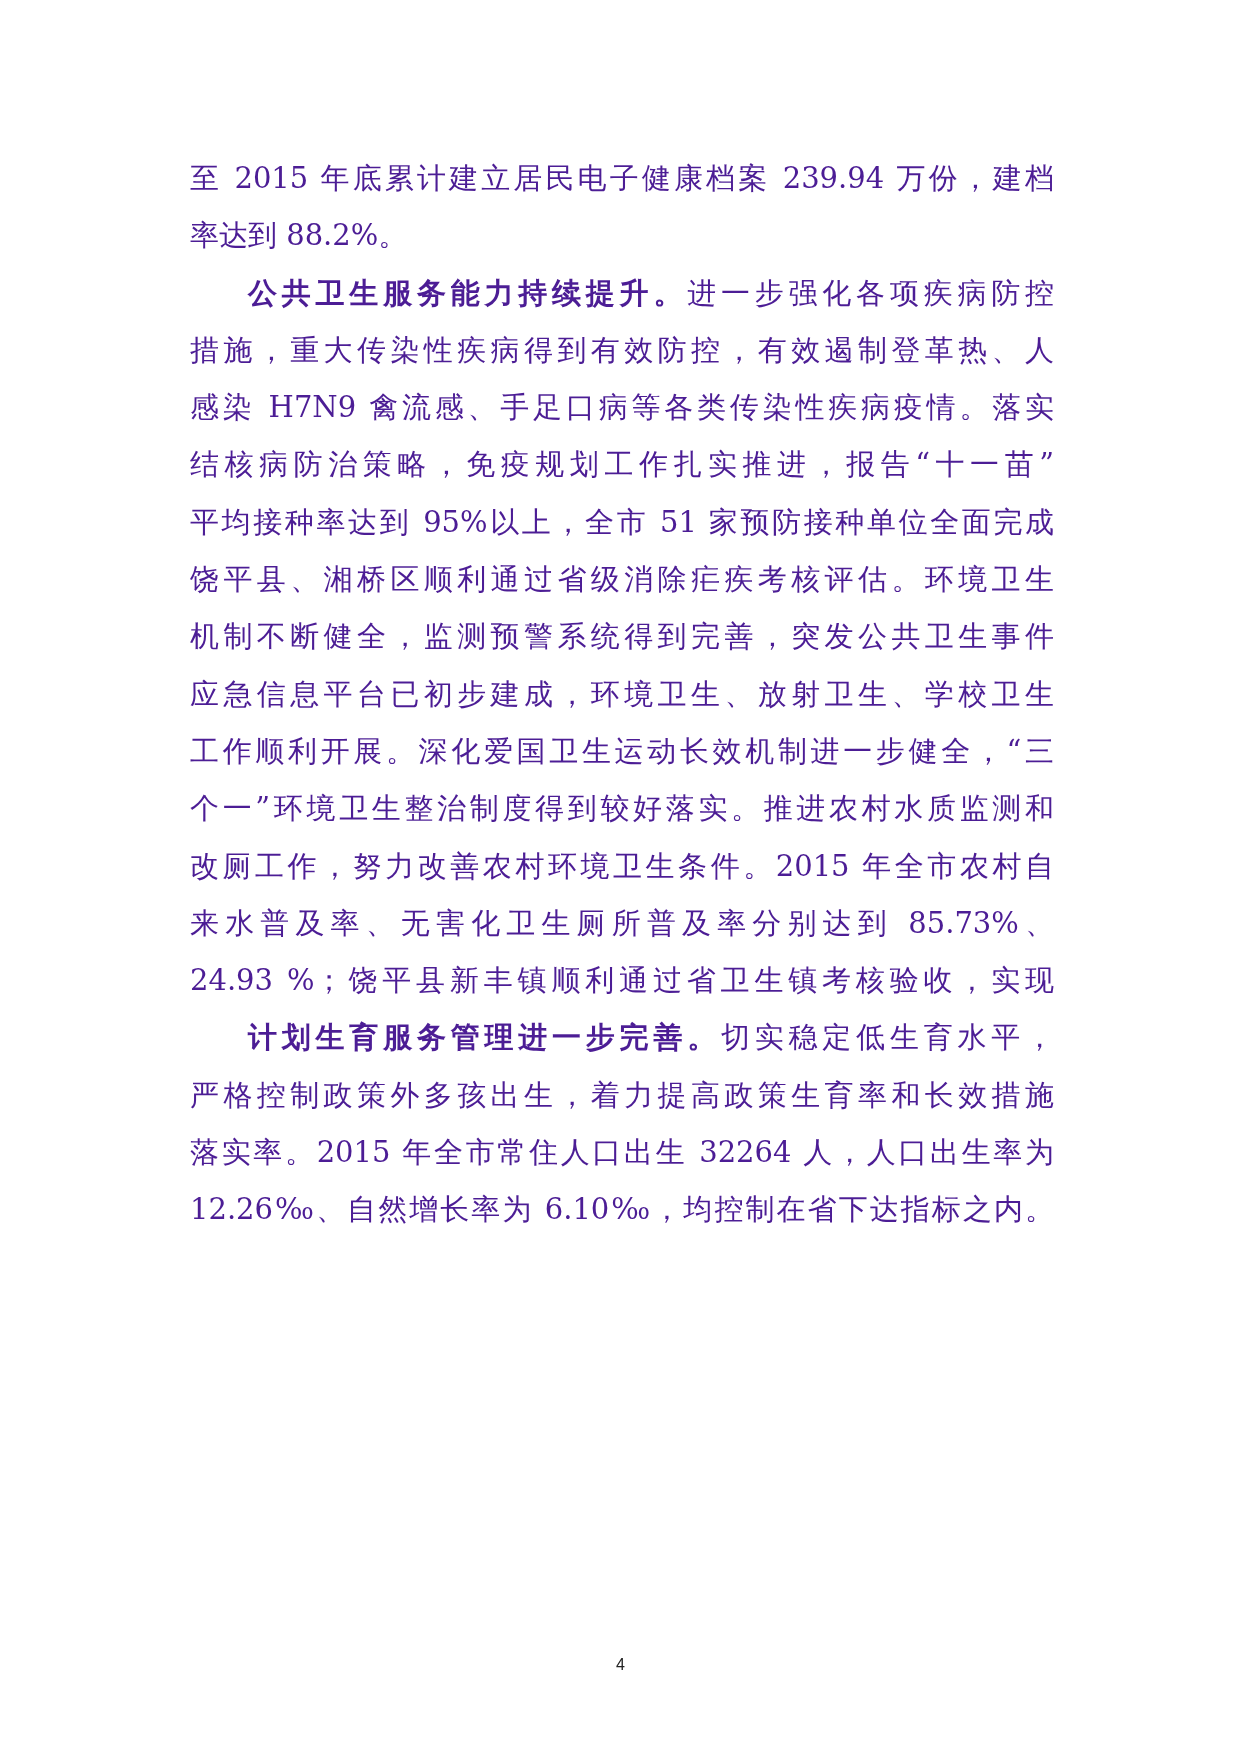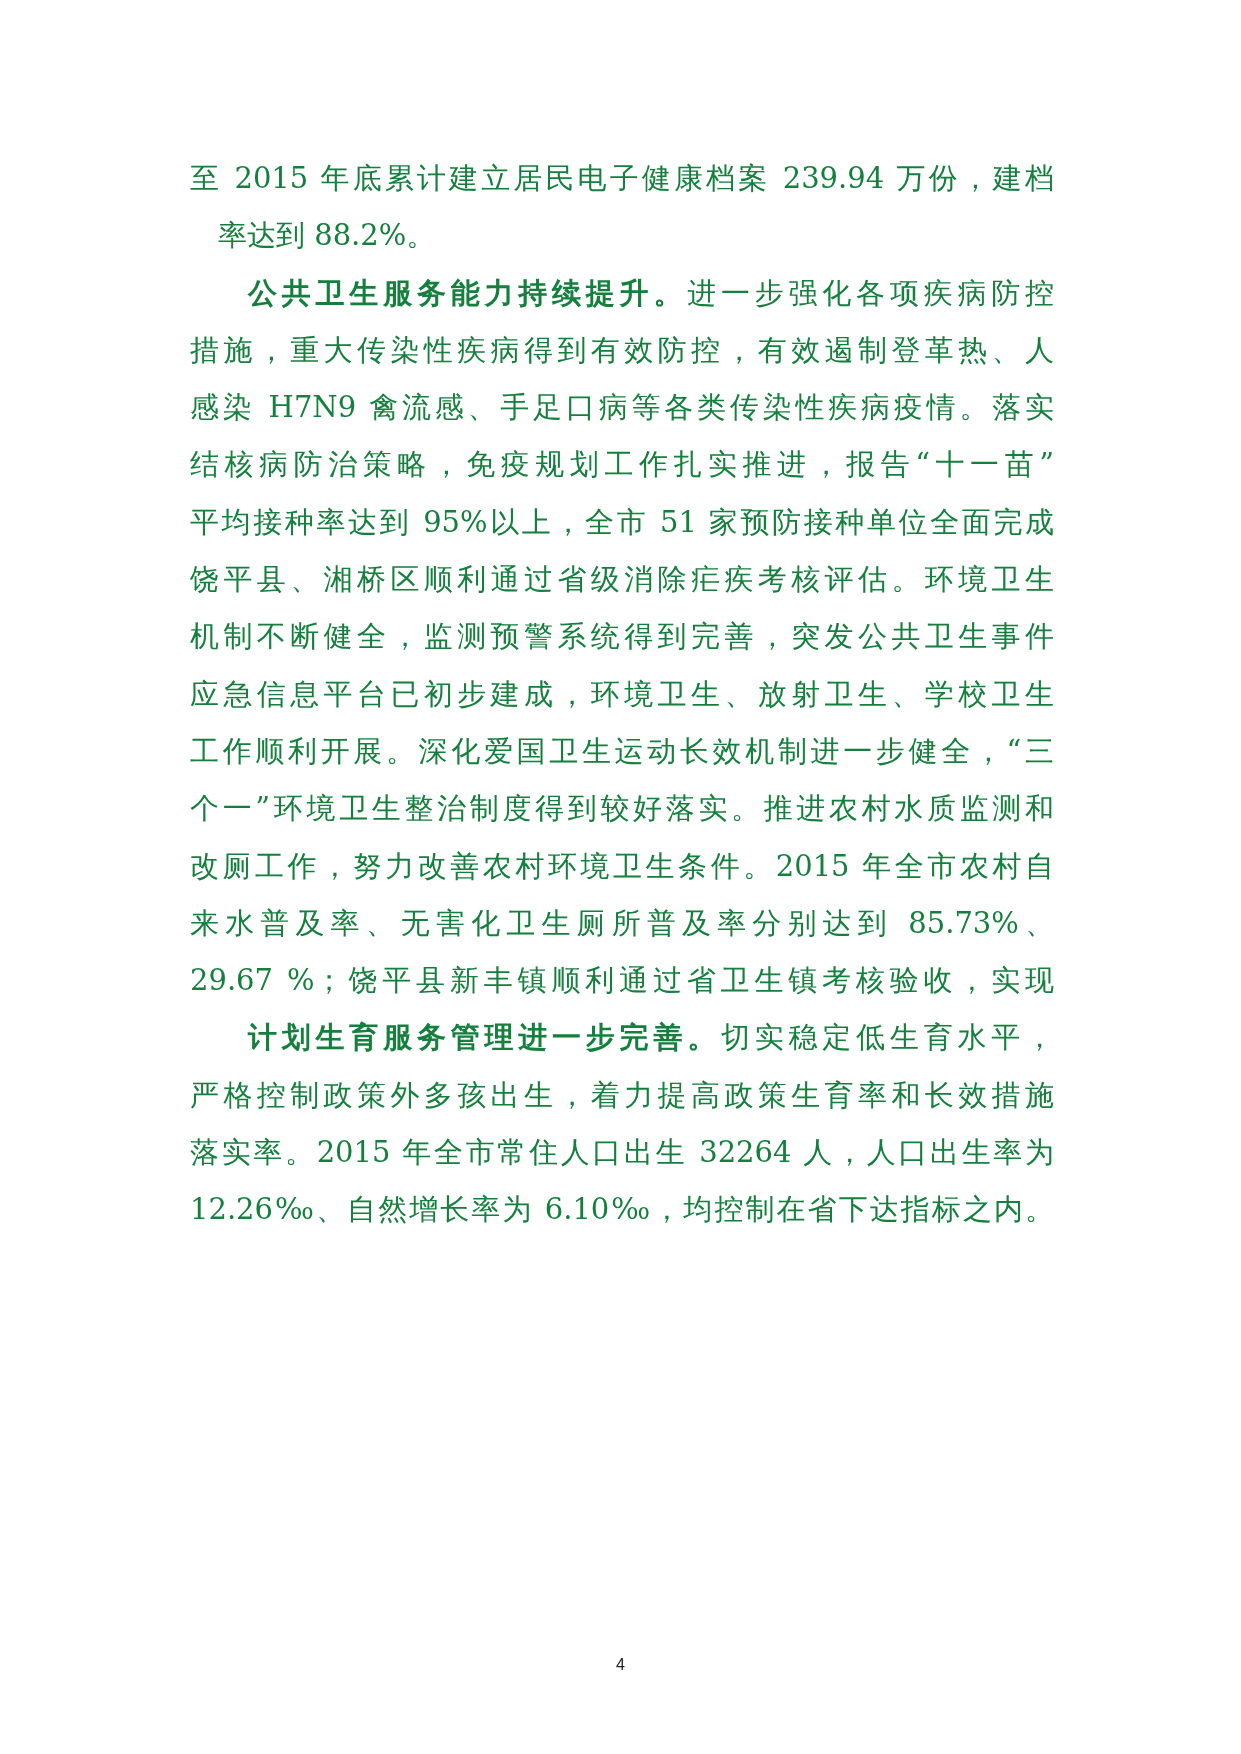--- a/index.html
+++ b/index.html
@@ -4,31 +4,31 @@
 <style>
   html, body { margin: 0; padding: 0; background: #ffffff; }
   body { width: 1241px; height: 1754px; position: relative; overflow: hidden; }
   .page {
     position: absolute;
     left: 190px;
     top: 150px;
     width: 864px;
     font-family: "DejaVu Serif", "Liberation Serif", serif;
     font-size: 29px;
-    color: #15803d;
+    color: #4c1d95;
   }
   .line {
     height: 57.3px;
     line-height: 57.3px;
     white-space: nowrap;
     overflow: hidden;
     text-align: justify;
     text-align-last: justify;
   }
-  .line.last { text-align-last: left; margin-left: 28px; }
+  .line.last { text-align-last: left; }
   .line.indent { padding-left: 58px; }
   .bold { font-weight: bold; font-family: "DejaVu Sans", "Liberation Sans", sans-serif; }
   .page-number {
     position: absolute;
     left: 0; right: 0;
     top: 1656px;
     text-align: center;
     font-family: "Liberation Sans", "DejaVu Sans", sans-serif;
     font-size: 16px;
     color: #222;
@@ -50,21 +50,21 @@
     <div class="line">感染 H7N9 禽流感、手足口病等各类传染性疾病疫情。落实</div>
     <div class="line">结核病防治策略，免疫规划工作扎实推进，报告“十一苗”</div>
     <div class="line">平均接种率达到 95%以上，全市 51 家预防接种单位全面完成</div>
     <div class="line">饶平县、湘桥区顺利通过省级消除疟疾考核评估。环境卫生</div>
     <div class="line">机制不断健全，监测预警系统得到完善，突发公共卫生事件</div>
     <div class="line">应急信息平台已初步建成，环境卫生、放射卫生、学校卫生</div>
     <div class="line">工作顺利开展。深化爱国卫生运动长效机制进一步健全，“三</div>
     <div class="line">个一”环境卫生整治制度得到较好落实。推进农村水质监测和</div>
     <div class="line">改厕工作，努力改善农村环境卫生条件。2015 年全市农村自</div>
     <div class="line">来水普及率、无害化卫生厕所普及率分别达到 85.73%、</div>
-    <div class="line">29.67 %；饶平县新丰镇顺利通过省卫生镇考核验收，实现</div>
+    <div class="line">24.93 %；饶平县新丰镇顺利通过省卫生镇考核验收，实现</div>
   </div>
 
   <div>
     <div class="line indent"><span class="bold">计划生育服务管理进一步完善。</span><span>切实稳定低生育水平，</span></div>
     <div class="line">严格控制政策外多孩出生，着力提高政策生育率和长效措施</div>
     <div class="line">落实率。2015 年全市常住人口出生 32264 人，人口出生率为</div>
     <div class="line">12.26‰、自然增长率为 6.10‰，均控制在省下达指标之内。</div>
   </div>
 </div>
 

